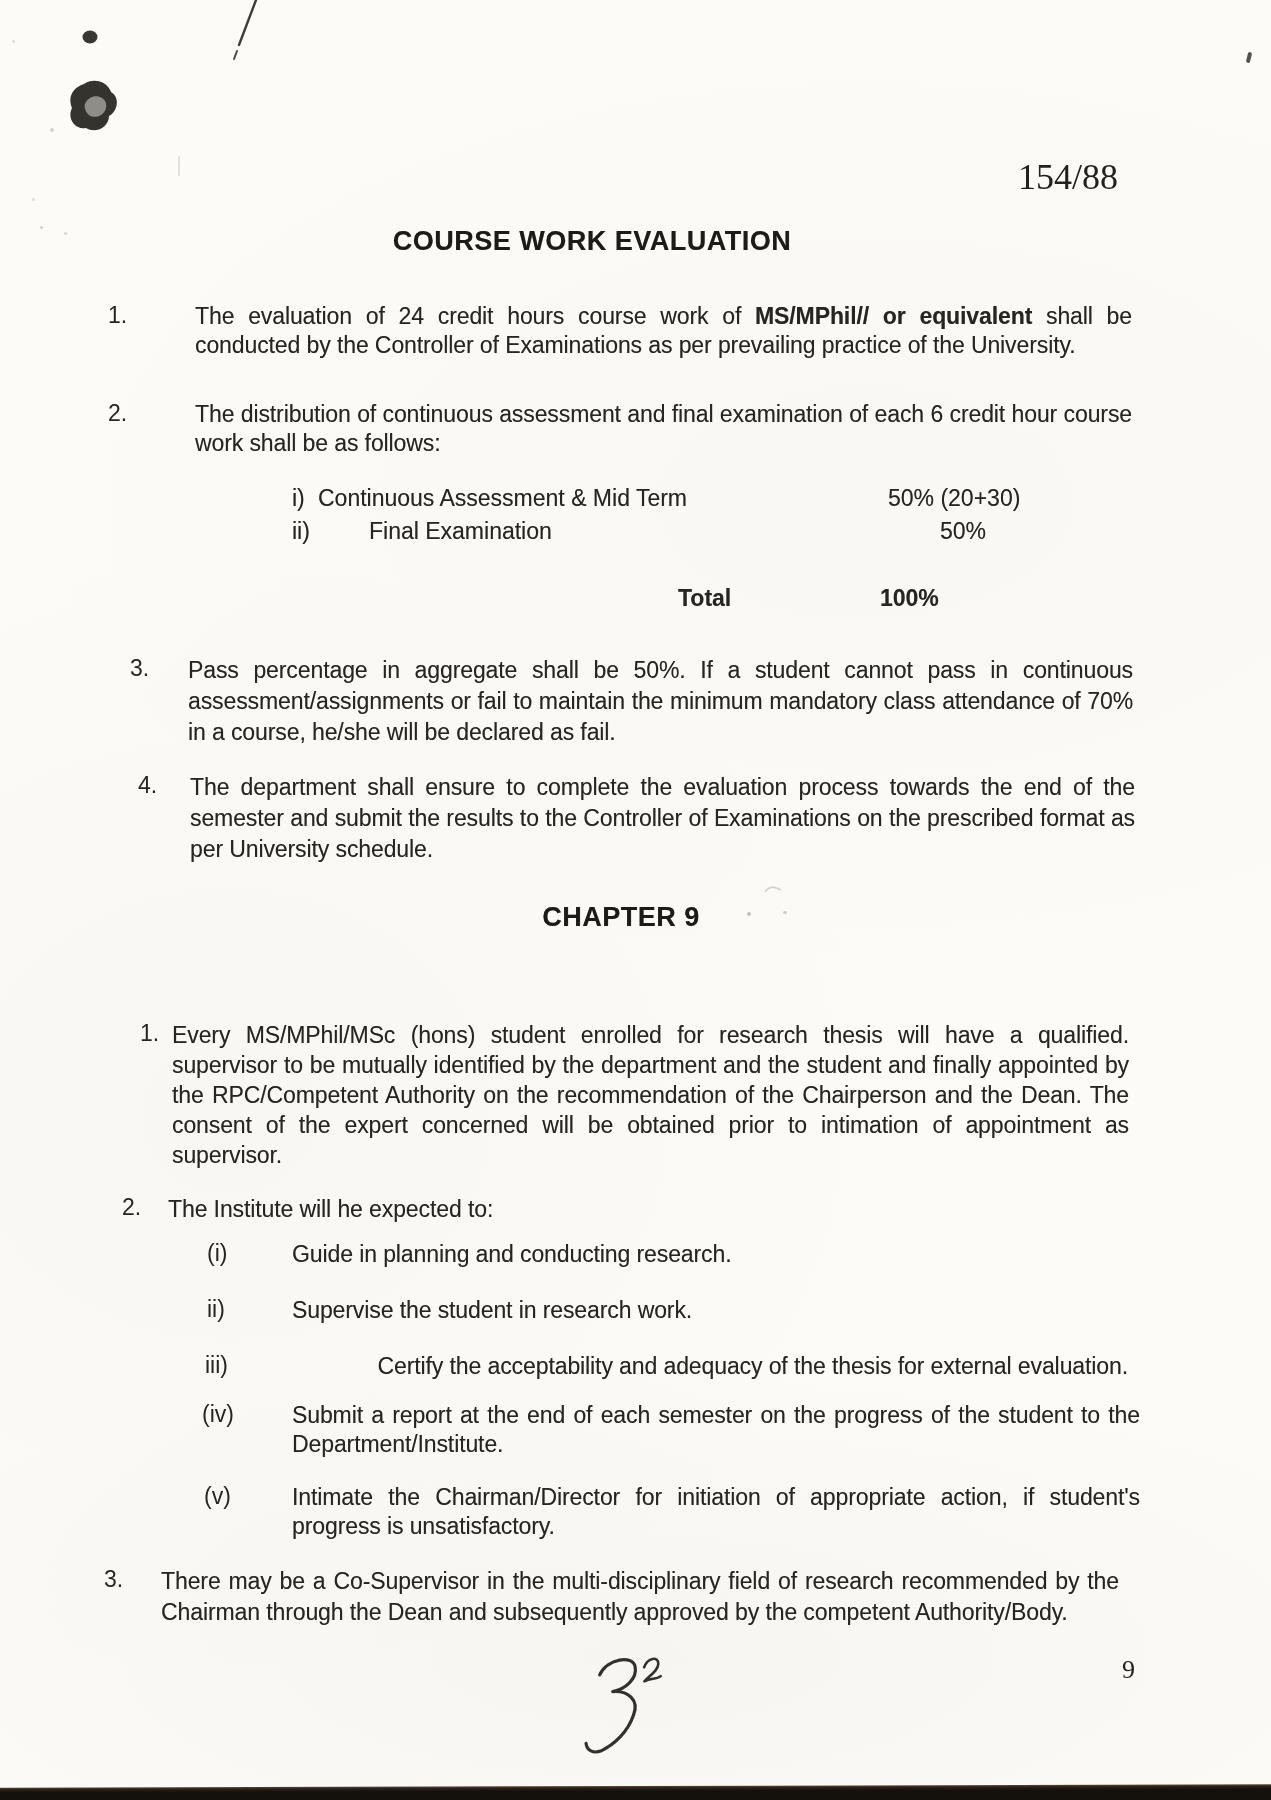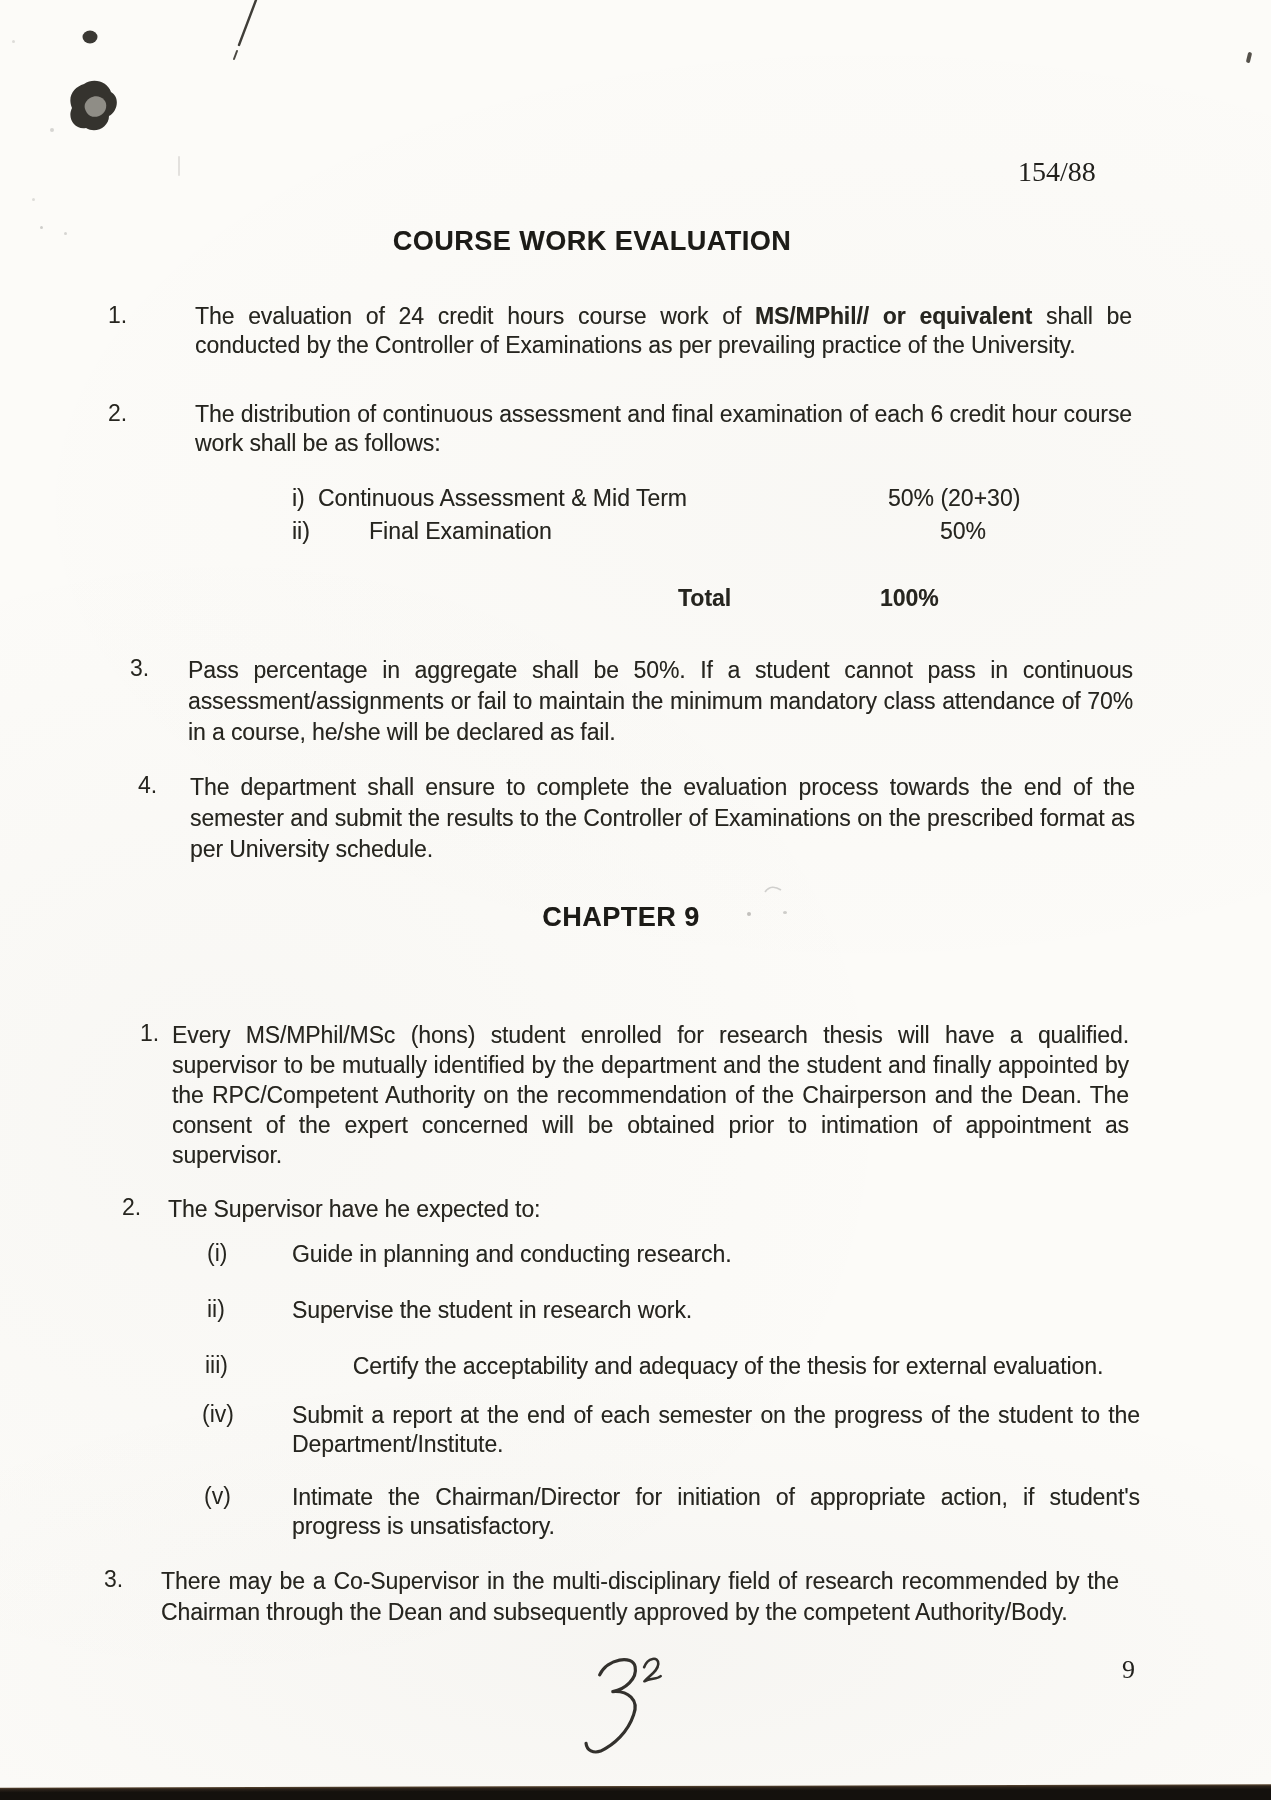--- a/index.html
+++ b/index.html
@@ -70,21 +70,21 @@
   <span class="speck" style="left:64px;top:232px;width:3px;height:3px;opacity:0.18;"></span>
   <span class="speck" style="left:12px;top:40px;width:3px;height:3px;opacity:0.15;"></span>
   <span class="tr-mark" style="left:1247px;top:52px;"></span>
   <svg class="stain" style="left:763px;top:884px;opacity:0.25;" width="20" height="12" viewBox="0 0 20 12">
     <path d="M2,8 C6,2 12,2 18,6" stroke="#555" stroke-width="1.6" fill="none"></path>
   </svg>
   <span class="speck" style="left:747px;top:912px;width:4px;height:4px;opacity:0.28;"></span>
   <span class="speck" style="left:783px;top:911px;width:4px;height:3px;opacity:0.22;"></span>
 
 
-  <div class="abs serif" style="left:1018px;top:156px;font-size:28px;">154/88</div>
+  <div class="abs serif" style="left:1018px;top:156px;font-size:36px;">154/88</div>
 
   <div class="abs heading" style="left:72px;top:226px;width:1040px;">COURSE WORK EVALUATION</div>
 
   <div>
     <span class="marker" style="left:108px;top:302px;">1.</span>
     <p class="body-p lh29" style="left:195px;top:302px;width:937px;margin:0;">
       <span>The evaluation of 24 credit hours course work of </span><span class="b">MS/MPhil// or equivalent</span><span> shall be conducted by the Controller of Examinations as per prevailing practice of the University.</span>
     </p>
   </div>
 
@@ -123,34 +123,34 @@
     <div class="heading" style="position:static;">CHAPTER 9</div>
   </div>
 
   <div>
     <span class="marker" style="left:140px;top:1020px;">1.</span>
     <p class="body-p lh30" style="left:172px;top:1020px;width:957px;margin:0;">Every MS/MPhil/MSc (hons) student enrolled for research thesis will have a qualified. supervisor to be mutually identified by the department and the student and finally appointed by the RPC/Competent Authority on the recommendation of the Chairperson and the Dean. The consent of the expert concerned will be obtained prior to intimation of appointment as supervisor.</p>
   </div>
 
   <div>
     <span class="marker" style="left:122px;top:1194px;">2.</span>
-    <p class="body-p lh30" style="left:168px;top:1194px;width:957px;margin:0;">The Supervisor have he expected to:</p>
+    <p class="body-p lh30" style="left:168px;top:1194px;width:957px;margin:0;">The Institute will he expected to:</p>
   </div>
 
   <div>
     <span class="marker" style="left:207px;top:1240px;">(i)</span>
     <p class="body-p lh29" style="left:292px;top:1240px;width:848px;margin:0;">Guide in planning and conducting research.</p>
   </div>
   <div>
     <span class="marker" style="left:207px;top:1296px;">ii)</span>
     <p class="body-p lh29" style="left:292px;top:1296px;width:848px;margin:0;">Supervise the student in research work.</p>
   </div>
   <div>
     <span class="marker" style="left:205px;top:1352px;">iii)</span>
-    <p class="body-p lh29 nowrap" style="left:304px;top:1352px;width:848px;margin:0;text-align:center;">Certify the acceptability and adequacy of the thesis for external evaluation.</p>
+    <p class="body-p lh29 nowrap" style="left:280px;top:1352px;width:848px;margin:0;text-align:right;">Certify the acceptability and adequacy of the thesis for external evaluation.</p>
   </div>
   <div>
     <span class="marker" style="left:202px;top:1401px;">(iv)</span>
     <p class="body-p lh29" style="left:292px;top:1401px;width:848px;margin:0;">Submit a report at the end of each semester on the progress of the student to the Department/Institute.</p>
   </div>
   <div>
     <span class="marker" style="left:204px;top:1483px;">(v)</span>
     <p class="body-p lh29" style="left:292px;top:1483px;width:848px;margin:0;">Intimate the Chairman/Director for initiation of appropriate action, if student's progress is unsatisfactory.</p>
   </div>
 

